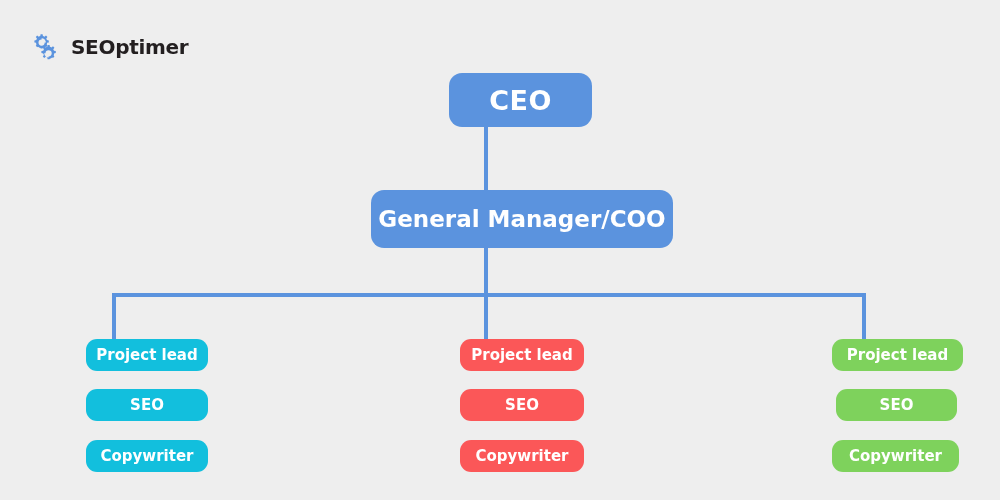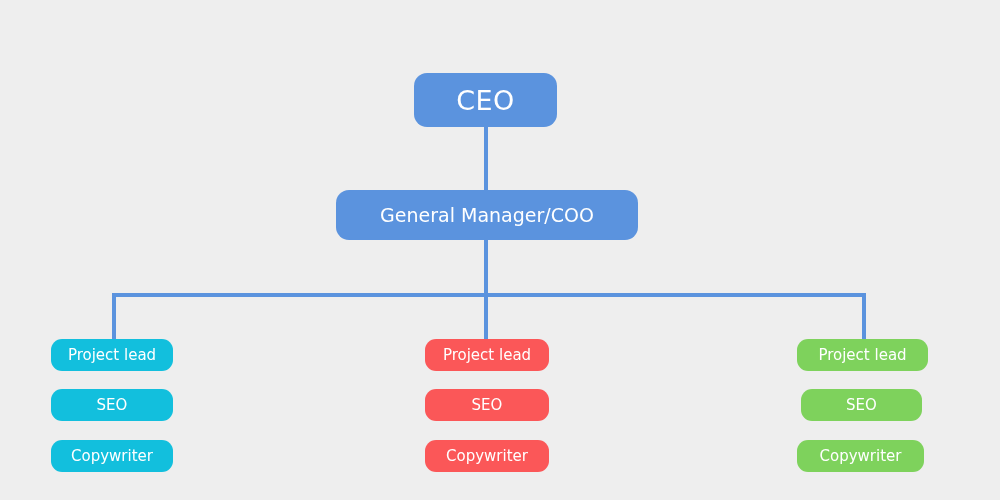--- a/index.html
+++ b/index.html
@@ -27,50 +27,80 @@
     white-space:nowrap;
   }
 
   
   .line { position:absolute; background:#5b93de; }
 
   
   .node {
     position:absolute;
     display:flex; align-items:center; justify-content:center;
-    color:#ffffff; font-weight:normal; white-space:nowrap;
+    color:#ffffff; font-weight:bold; white-space:nowrap;
     border-radius:12px;
     font-family:"DejaVu Sans", sans-serif;
+    margin-left:35px;
   }
   .node-ceo {
     background:#5b93de;
     left:414px; top:73px; width:143px; height:54px;
     border-radius:13px;
     font-size:27px; letter-spacing:0.5px;
   }
   .node-gm {
     background:#5b93de;
-    left:336px; top:190px; width:302px; height:50px;
+    left:336px; top:190px; width:302px; height:58px;
     border-radius:13px;
-    font-size:19px;
+    font-size:23px;
   }
   .node-sub {
     height:32px;
     border-radius:11px;
     font-size:15px;
   }
   .c-cyan  { background:#12bfdd; }
   .c-red   { background:#fb5758; }
   .c-green { background:#7ed25c; }
 </style>
 </head>
 <body>
 
 <div id="canvas">
 
+  <div id="logo">
+    <span id="logo-mark-wrap">
+      <svg id="logo-mark" viewBox="0 0 34 34" xmlns="http://www.w3.org/2000/svg">
+        <g fill="#5b93de">
+
+          <path d="M12.6 4.2 l2.0 0 l0.35 1.9 a6.6 6.6 0 0 1 1.5 0.62 l1.55 -1.15 l1.42 1.42 l-1.15 1.55
+                   a6.6 6.6 0 0 1 0.62 1.5 l1.9 0.35 l0 2.0 l-1.9 0.35 a6.6 6.6 0 0 1 -0.62 1.5
+                   l1.15 1.55 l-1.42 1.42 l-1.55 -1.15 a6.6 6.6 0 0 1 -1.5 0.62 l-0.35 1.9 l-2.0 0
+                   l-0.35 -1.9 a6.6 6.6 0 0 1 -1.5 -0.62 l-1.55 1.15 l-1.42 -1.42 l1.15 -1.55
+                   a6.6 6.6 0 0 1 -0.62 -1.5 l-1.9 -0.35 l0 -2.0 l1.9 -0.35 a6.6 6.6 0 0 1 0.62 -1.5
+                   l-1.15 -1.55 l1.42 -1.42 l1.55 1.15 a6.6 6.6 0 0 1 1.5 -0.62 z"></path>
+        </g>
+        <circle cx="13.6" cy="12.6" r="4.3" fill="#eeeeee"></circle>
+        <path d="M13.6 8.3 a4.3 4.3 0 1 0 4.3 4.3" fill="none" stroke="#5b93de" stroke-width="2.4"></path>
+        <g fill="#5b93de">
+
+          <path d="M19.6 14.9 l2.0 0 l0.35 1.9 a6.6 6.6 0 0 1 1.5 0.62 l1.55 -1.15 l1.42 1.42 l-1.15 1.55
+                   a6.6 6.6 0 0 1 0.62 1.5 l1.9 0.35 l0 2.0 l-1.9 0.35 a6.6 6.6 0 0 1 -0.62 1.5
+                   l1.15 1.55 l-1.42 1.42 l-1.55 -1.15 a6.6 6.6 0 0 1 -1.5 0.62 l-0.35 1.9 l-2.0 0
+                   l-0.35 -1.9 a6.6 6.6 0 0 1 -1.5 -0.62 l-1.55 1.15 l-1.42 -1.42 l1.15 -1.55
+                   a6.6 6.6 0 0 1 -0.62 -1.5 l-1.9 -0.35 l0 -2.0 l1.9 -0.35 a6.6 6.6 0 0 1 0.62 -1.5
+                   l-1.15 -1.55 l1.42 -1.42 l1.55 1.15 a6.6 6.6 0 0 1 1.5 -0.62 z"></path>
+        </g>
+        <circle cx="20.6" cy="23.3" r="4.3" fill="#eeeeee"></circle>
+        <path d="M20.6 27.6 a4.3 4.3 0 1 0 -4.3 -4.3" fill="none" stroke="#5b93de" stroke-width="2.4"></path>
+      </svg>
+    </span>
+    <span id="logo-text">SEOptimer</span>
+  </div>
 
   <div class="line" style="left:484px; top:127px; width:4px; height:63px;"></div>
 
   <div class="line" style="left:484px; top:240px; width:4px; height:57px;"></div>
 
   <div class="line" style="left:112px; top:293px; width:754px; height:4px;"></div>
 
   <div class="line" style="left:112px; top:293px; width:4px; height:46px;"></div>
   <div class="line" style="left:484px; top:293px; width:4px; height:46px;"></div>
   <div class="line" style="left:862px; top:293px; width:4px; height:46px;"></div>

